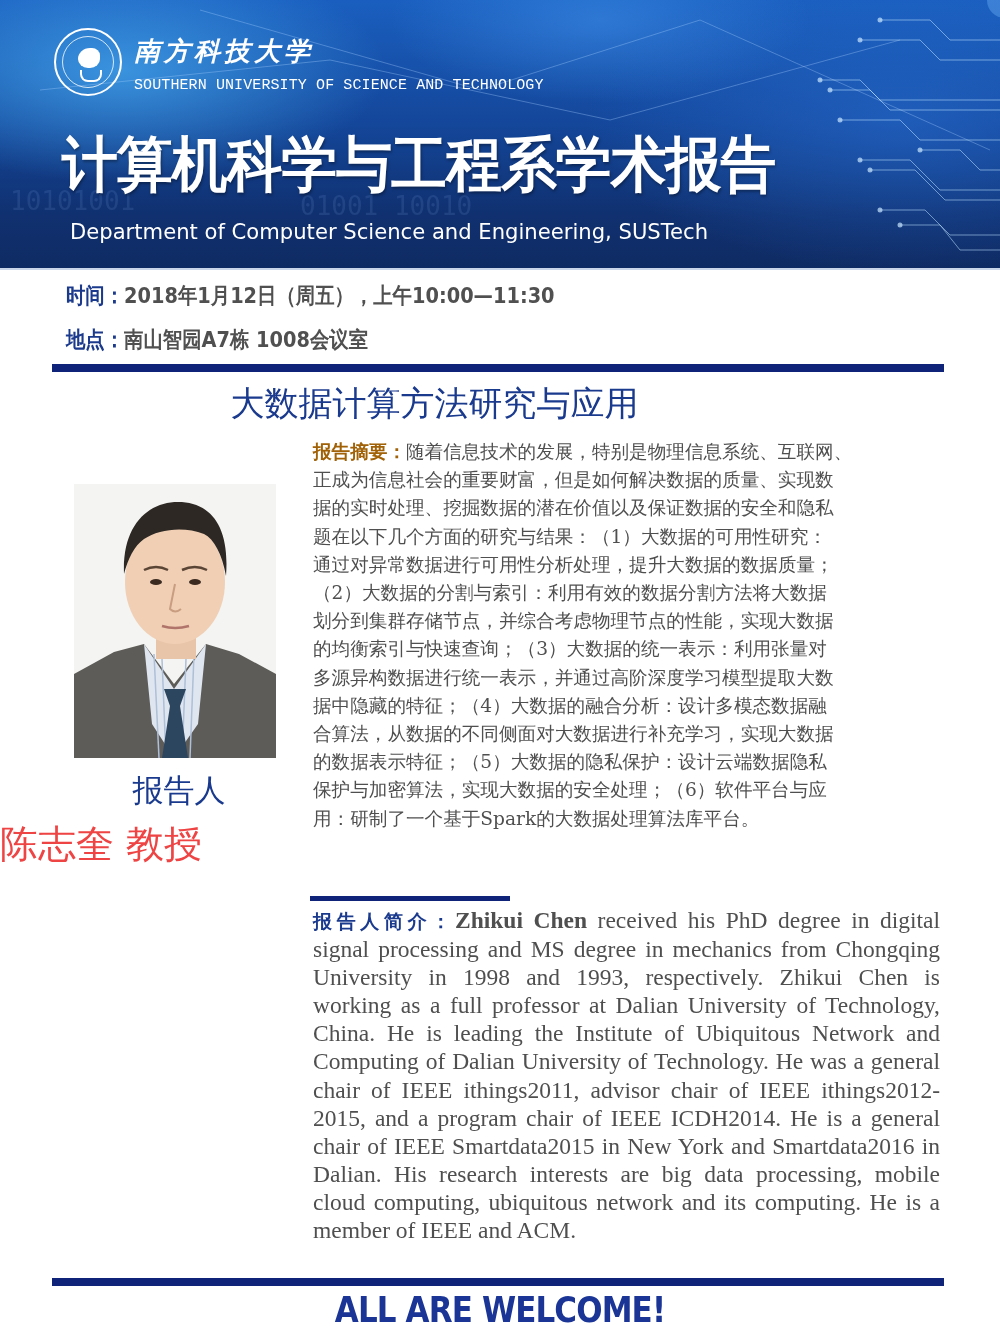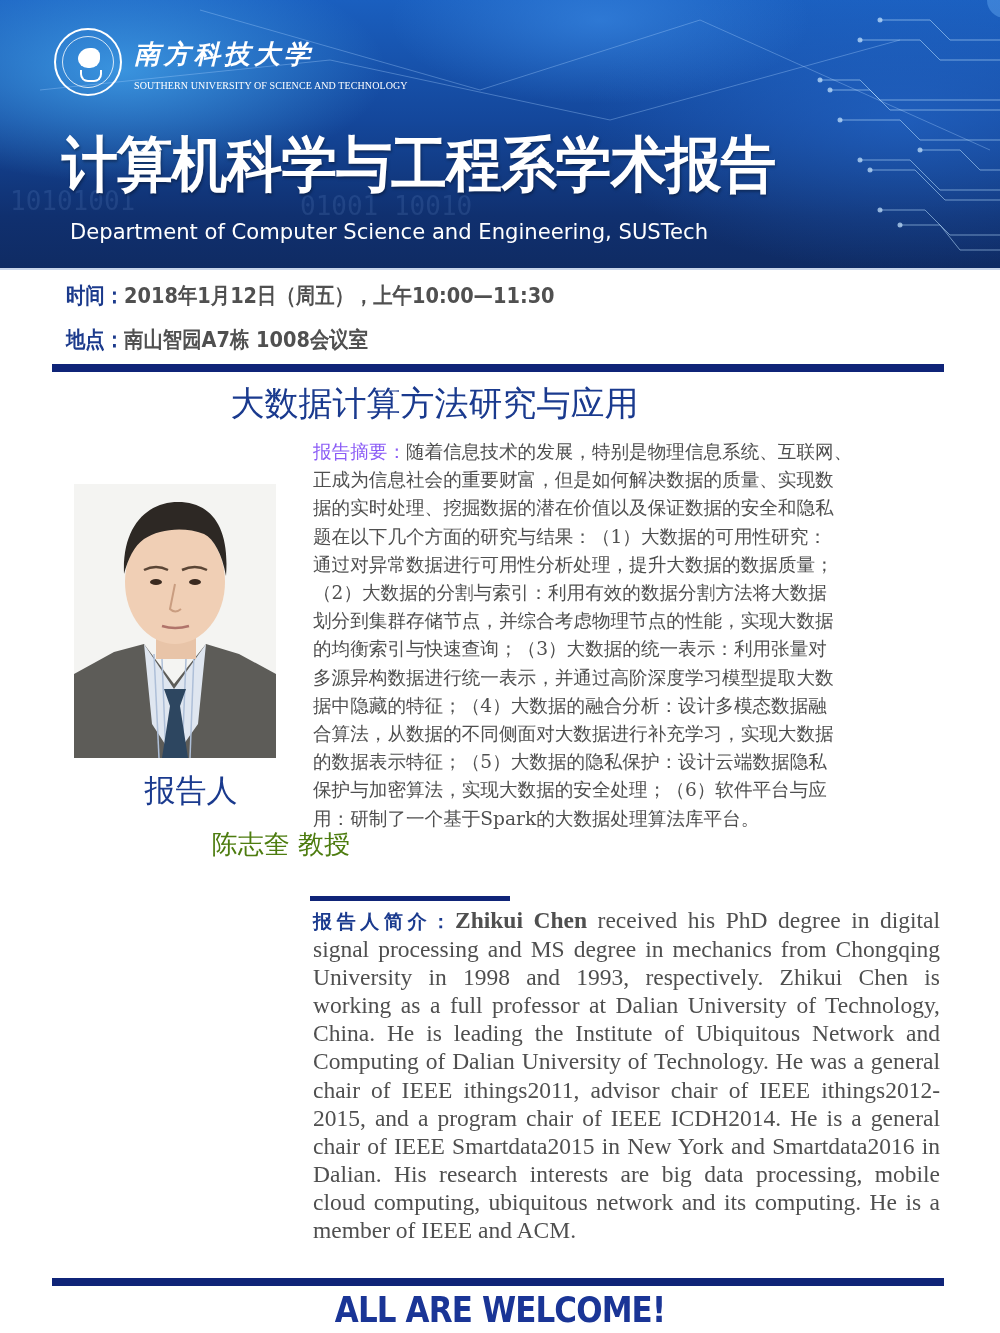--- a/index.html
+++ b/index.html
@@ -32,21 +32,21 @@
     }
     .logo-emblem .base {
       position: absolute; left: 24px; top: 40px; width: 18px; height: 10px; border: 2px solid #fff;
       border-top: none; border-radius: 0 0 8px 8px;
     }
     .logo-text { margin-left: 12px; color: #fff; }
     .logo-cn {
       font-family: "DejaVu Serif", serif; font-size: 26px; font-weight: bold; letter-spacing: 4px;
       line-height: 42px; font-style: italic;
     }
-    .logo-en { font-family: Liberation Serif, serif; font-size: 10px; letter-spacing: 0.1px; margin-top: 5px; }
+    .logo-en { font-family: Liberation Mono, monospace; font-size: 15px; letter-spacing: 0.1px; margin-top: 5px; }
     .main-title {
       position: absolute; left: 62px; top: 124px; color: #fff;
       font-family: "DejaVu Sans", sans-serif; font-weight: bold; font-size: 60px; letter-spacing: -1px;
       line-height: 80px; text-shadow: 1px 2px 3px rgba(0,0,0,0.35);
       transform: scaleX(0.93); transform-origin: left;
     }
     .sub-title {
       position: absolute; left: 70px; top: 214px; color: #fff;
       font-family: "DejaVu Sans", sans-serif; font-size: 22px; line-height: 36px;
       transform: scaleX(0.96); transform-origin: left;
@@ -63,33 +63,33 @@
     .rule.bot { left: 52px; top: 1278px; width: 892px; height: 8px; }
     .talk-title {
       position: absolute; left: 0; width: 869px; top: 378px; text-align: center; color: #1a3a8e;
       font-family: "DejaVu Sans", sans-serif; font-size: 34px; line-height: 50px;
     }
     .photo {
       position: absolute; left: 74px; top: 484px; width: 202px; height: 274px; overflow: hidden;
       background: #f6f6f6;
     }
     .speaker-label {
-      position: absolute; left: 16px; width: 350px; top: 768px; text-align: center; color: #1a3a8e;
+      position: absolute; left: 4px; width: 350px; top: 768px; text-align: center; color: #1a3a8e;
       font-size: 31px; line-height: 44px; font-family: "DejaVu Sans", sans-serif;
     }
     .speaker-name {
-      position: absolute; left: 0; width: 350px; top: 822px; text-align: right; color: #4d7c0f;
-      font-size: 26px; line-height: 44px; font-family: "DejaVu Sans", sans-serif;
+      position: absolute; left: 0; width: 350px; top: 822px; text-align: left; color: #ef4444;
+      font-size: 38px; line-height: 44px; font-family: "DejaVu Sans", sans-serif;
     }
     .abstract {
       position: absolute; left: 313px; top: 438px; width: 640px; color: #4f4f4f;
       font-family: "DejaVu Serif", serif; font-size: 18.6px; line-height: 28.2px;
     }
     .abstract .line { display: block; white-space: nowrap; }
-    .abstract .label { color: #8b5cf6; font-family: "DejaVu Sans", sans-serif; font-weight: normal; }
+    .abstract .label { color: #a16207; font-family: "DejaVu Sans", sans-serif; font-weight: bold; }
     .bio {
       position: absolute; left: 313px; top: 906px; width: 627px; color: #4f4f4f;
       font-family: "Liberation Serif", serif; font-size: 23.5px; line-height: 28.1px;
       text-align: justify; text-align-last: left;
     }
     .bio .label { color: #1a3a8e; font-family: "DejaVu Sans", sans-serif; font-weight: bold; font-size: 19px; }
     .bio .name { font-weight: bold; }
     .welcome {
       position: absolute; left: 0; width: 1000px; top: 1288px; text-align: center;
       color: #1a3596; font-family: "DejaVu Sans", sans-serif; font-weight: bold; font-size: 36px;

